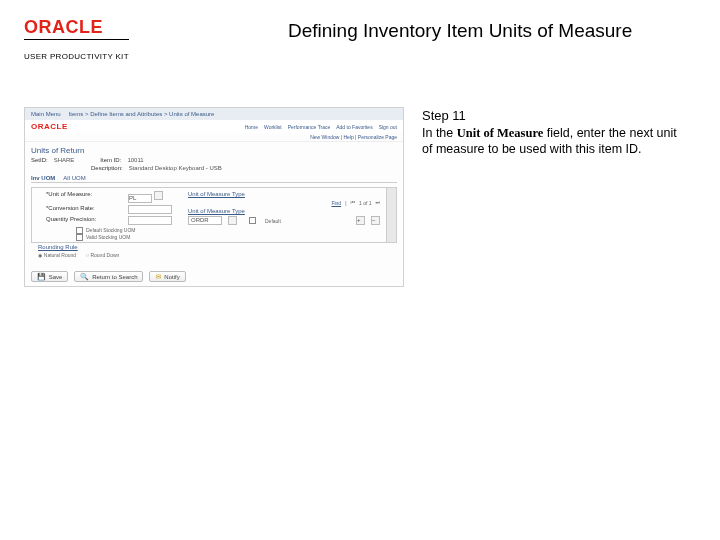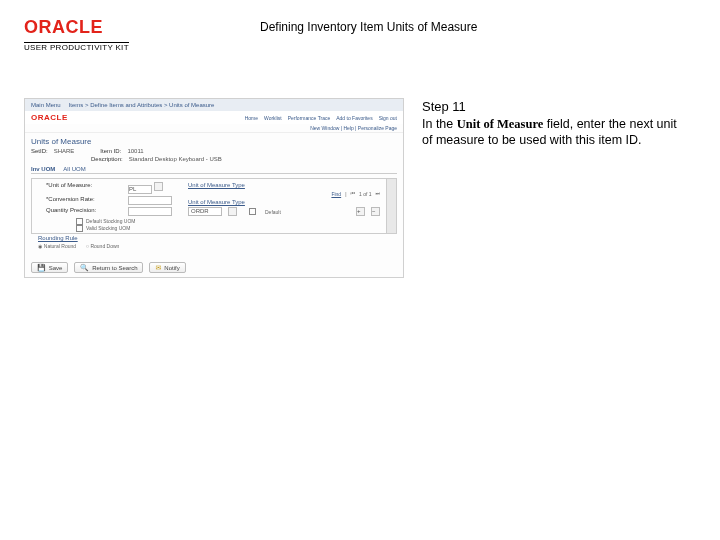--- a/index.html
+++ b/index.html
@@ -1,22 +1,22 @@
 <!DOCTYPE html>
 <html><head>
 <meta charset="utf-8">
 <style>
   * { box-sizing: border-box; margin: 0; padding: 0; }
   html, body { width: 720px; height: 540px; font-family: Arial, Helvetica, sans-serif; background: #fff; color: #000; }
   .page { width: 720px; height: 442px; position: relative; padding: 18px 24px; }
   .header { display: flex; align-items: flex-start; gap: 22px; }
   .logo-block { width: 130px; }
   .oracle-word { color: #e2231a; font-weight: 700; font-size: 18px; letter-spacing: 0.5px; line-height: 1; }
-  .upk { font-size: 8px; letter-spacing: 0.3px; margin-top: 3px; border-top: 1px solid #000; padding-top: 0; display:inline-block; }
-  .doc-title { font-size: 12px; margin-left: 84px; margin-top: 2px; }
+  .upk { font-size: 8px; letter-spacing: 0.3px; margin-top: 3px; border-top: 1px solid #000; padding-top: 12px; display:inline-block; }
+  .doc-title { font-size: 19px; margin-left: 112px; margin-top: 2px; }
   .content { display: flex; margin-top: 44px; gap: 18px; align-items: flex-start; }
   .screenshot { width: 380px; height: 180px; border: 1px solid #d0d0d0; background: #fdfdfd; font-size: 6px; color: #555; display:flex; flex-direction:column; }
   .ss-topbar { background: #e8edf3; padding: 3px 6px; display:flex; gap:8px; align-items:center; }
   .ss-topbar .crumb { color:#3a5a8a; }
   .ss-redbar { background:#fff; padding:2px 6px; display:flex; align-items:center; justify-content:space-between;}
   .ss-redbar .or { color:#e2231a; font-weight:700; font-size:8px; letter-spacing:0.5px;}
   .ss-redbar .navlinks { color:#3a5a8a; font-size:5px; display:flex; gap:6px;}
   .ss-sub { text-align:right; color:#3a5a8a; font-size:5px; padding:1px 6px; border-bottom:1px solid #eee;}
   .ss-body { flex:1; padding:4px 6px; }
   .ss-h { color:#3a5a8a; font-size:8px; margin-bottom:2px;}
@@ -71,21 +71,21 @@
         <span class="navlinks">
           <span>Home</span>
           <span>Worklist</span>
           <span>Performance Trace</span>
           <span>Add to Favorites</span>
           <span>Sign out</span>
         </span>
       </div>
       <div class="ss-sub">New Window | Help | Personalize Page</div>
       <div class="ss-body">
-        <div class="ss-h">Units of Measure</div>
+        <div class="ss-h">Units of Return</div>
         <div class="ss-row">
           <span class="ss-lbl">SetID:</span>
           <span class="ss-val">SHARE</span>
           <span class="ss-lbl" style="margin-left:20px;">Item ID:</span>
           <span class="ss-val">10011</span>
         </div>
         <div class="ss-row" style="margin-left:60px;">
           <span class="ss-lbl">Description:</span>
           <span class="ss-val">Standard Desktop Keyboard - USB</span>
         </div>

